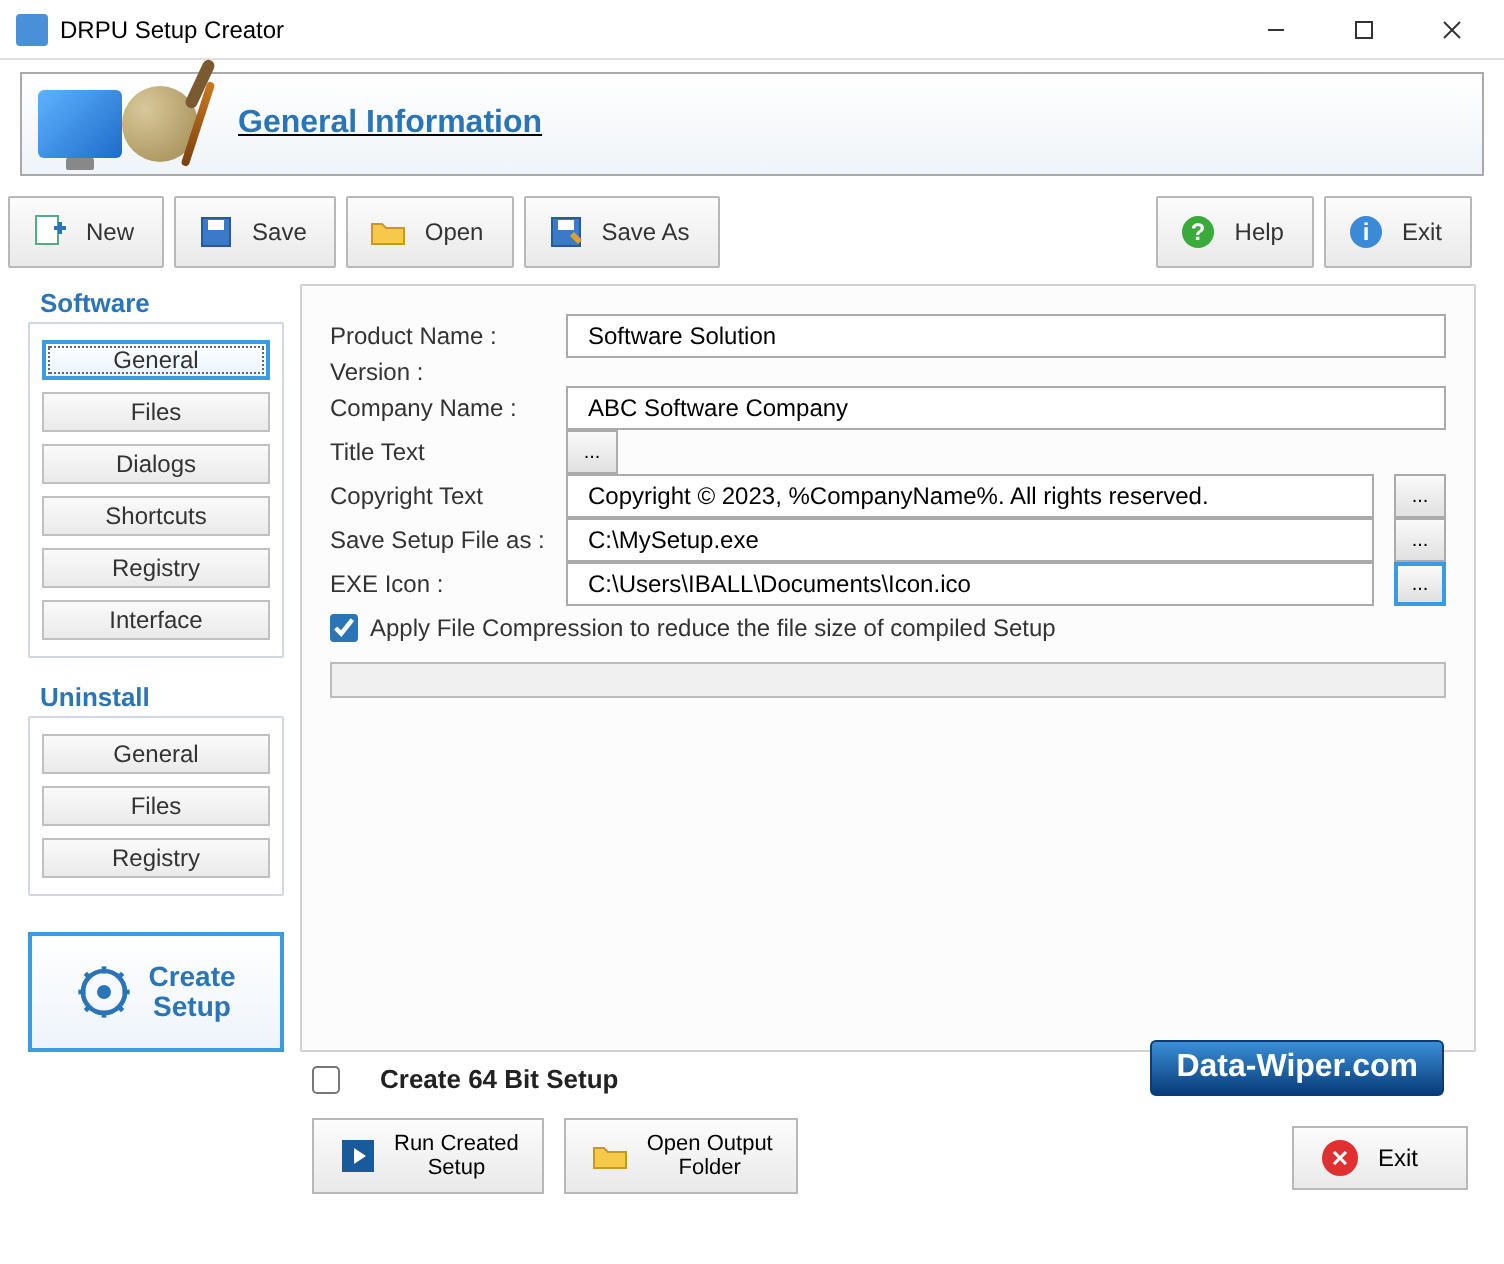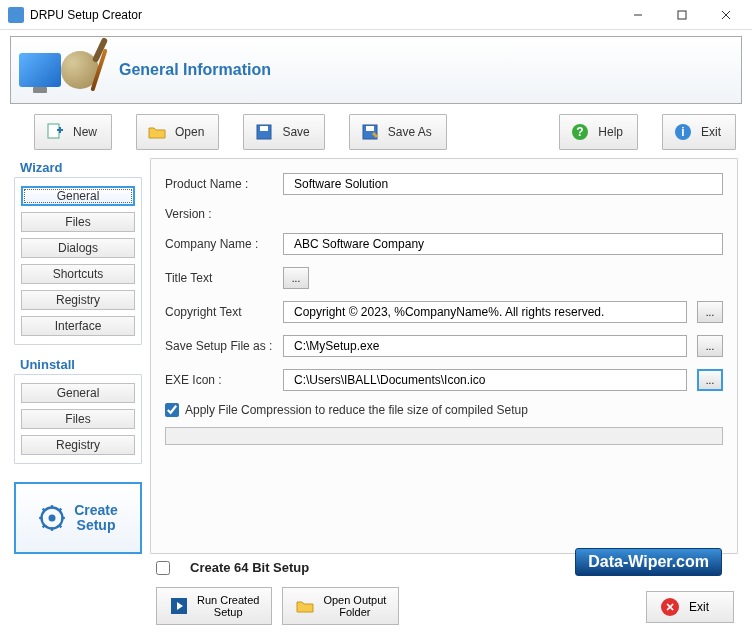--- a/index.html
+++ b/index.html
@@ -6,50 +6,50 @@
 body { background: #fff; width: 752px; height: 632px; overflow: hidden; font-size: 12px; }
 
 
 .titlebar { height: 30px; background: #fff; border-bottom: 1px solid #e0e0e0; display: flex; align-items: center; padding: 0 4px 0 8px; }
 .titlebar .icon { width: 16px; height: 16px; background: #4a90d9; border-radius: 2px; margin-right: 6px; }
 .titlebar .title { flex: 1; font-size: 12px; color: #000; }
 .titlebar .winbtn { width: 44px; height: 28px; display: flex; align-items: center; justify-content: center; cursor: pointer; }
 .titlebar .winbtn svg { width: 10px; height: 10px; }
 
 
-.banner { height: 68px; margin: 6px 10px 4px 10px; border: 1px solid #aaa; display: flex; align-items: center; position: relative; background: linear-gradient(180deg,#fff 0%,#f0f4f8 100%); }
+.banner { height: 52px; margin: 6px 10px 4px 10px; border: 1px solid #aaa; display: flex; align-items: center; position: relative; background: linear-gradient(180deg,#fff 0%,#f0f4f8 100%); text-decoration: underline; }
 .banner .art { display:flex; align-items:center; gap:4px; padding-left:8px; }
 .banner .monitor { width:42px; height:34px; background:linear-gradient(135deg,#5eb3ff,#1e6bc8); border-radius:3px; position:relative; }
 .banner .monitor::after{content:""; position:absolute; bottom:-6px; left:14px; width:14px; height:6px; background:#888; border-radius:1px;}
 .banner .stamp { width:38px; height:38px; background:radial-gradient(circle at 30% 30%,#d8c89a,#a08850); border-radius:50%; position:relative; margin-left:-4px; }
 .banner .stamp::after{content:""; position:absolute; top:-14px; right:-4px; width:6px; height:26px; background:#7a5a30; transform:rotate(25deg); border-radius:3px;}
 .banner .pen { width:4px; height:44px; background:linear-gradient(180deg,#c87a20,#7a4010); transform:rotate(18deg); margin-left:-6px; border-radius:2px;}
 .banner h2 { color:#2a74b8; font-size:16px; font-weight:600; margin-left:18px; }
 
 
-.toolbar { display:flex; align-items:center; padding:6px 16px 8px 34px; gap:24px; }
+.toolbar { display:flex; align-items:center; padding:6px 16px 8px 4px; gap:5px; }
 .tbtn { display:flex; align-items:center; gap:8px; height:36px; padding:0 14px 0 10px; border:1px solid #b8b8b8; background:linear-gradient(180deg,#fcfcfc,#e9e9e9); cursor:pointer; font-size:12px; color:#333; border-radius:1px;}
 .tbtn .ic { width:20px; height:20px; display:flex; align-items:center; justify-content:center; }
 .toolbar .spacer { flex:1; }
 
 
 .main { display:flex; padding:0 14px 0 14px; gap:8px; }
 .sidebar { width:128px; display:flex; flex-direction:column; gap:10px; }
 .sidegroup { }
 .sidegroup .sglabel { color:#2a74b8; font-size:13px; font-weight:600; padding:2px 6px; }
 .sidegroup .sgbox { border:1px solid #cfd8e2; padding:8px 6px; display:flex; flex-direction:column; gap:6px; border-radius:1px;}
 .sidebtn { height:20px; border:1px solid #c0c0c0; background:linear-gradient(180deg,#fafafa,#eaeaea); font-size:12px; color:#333; cursor:pointer; }
 .sidebtn.sel { border:2px solid #3a9be0; outline:1px dotted #666; outline-offset:-4px; background:linear-gradient(180deg,#fff,#eaf3ff);}
-.createbtn { margin-top:8px; height:72px; border:2px solid #3a9be0; display:flex; align-items:center; justify-content:center; gap:8px; background:linear-gradient(180deg,#fff,#eef4fb); cursor:pointer; }
+.createbtn { margin-top:8px; height:60px; border:2px solid #3a9be0; display:flex; align-items:center; justify-content:center; gap:8px; background:linear-gradient(180deg,#fff,#eef4fb); cursor:pointer; }
 .createbtn .gear{ width:28px; height:28px; }
 .createbtn .lbl { color:#2a74b8; font-weight:600; font-size:14px; line-height:1.1; text-align:center;}
 
 
 .panel { flex:1; border:1px solid #d0d0d0; background:#fcfcfc; padding:14px 14px 10px 14px; border-radius:1px;}
-.frow { display:flex; align-items:center; gap:10px; margin-bottom:12px; }
+.frow { display:flex; align-items:center; gap:10px; margin-bottom:0; }
 .flabel { width:108px; font-size:12px; color:#333; }
 .finput { flex:1; height:22px; border:1px solid #aaa; padding:0 10px; font-size:12px; background:#fff; }
 .browse { width:26px; height:22px; border:1px solid #aaa; background:linear-gradient(180deg,#fafafa,#e0e0e0); font-size:10px; cursor:pointer; display:flex; align-items:center; justify-content:center;}
 .browse.sel { border:2px solid #3a9be0; }
 .chkrow { display:flex; align-items:center; gap:6px; margin-top:4px; font-size:12px; color:#333;}
 .chkrow input { width:14px; height:14px; accent-color:#2a74b8;}
 .progressbar { height:18px; border:1px solid #bbb; background:#f0f0f0; margin-top:10px; }
 
 
 .bottom { display:flex; align-items:center; padding:6px 14px 10px 156px; gap:10px; position:relative;}
@@ -107,33 +107,33 @@
         <svg viewBox="0 0 20 20">
           <rect x="3" y="2" width="11" height="14" fill="#fff" stroke="#5a8"></rect>
           <path d="M12 8h6M15 5v6" stroke="#2a74b8" stroke-width="2"></path>
         </svg>
       </span>
     <span>New</span>
   </button>
   <button class="tbtn">
     <span class="ic">
         <svg viewBox="0 0 20 20">
-          <path d="M2 6h5l2 2h9v8H2z" fill="#f7c94a" stroke="#c89820"></path>
-        </svg>
-      </span>
-    <span>Open</span>
-  </button>
-  <button class="tbtn">
-    <span class="ic">
-        <svg viewBox="0 0 20 20">
           <rect x="3" y="3" width="14" height="14" fill="#3a7ac8" stroke="#285a98"></rect>
           <rect x="6" y="4" width="8" height="5" fill="#fff"></rect>
         </svg>
       </span>
     <span>Save</span>
+  </button>
+  <button class="tbtn">
+    <span class="ic">
+        <svg viewBox="0 0 20 20">
+          <path d="M2 6h5l2 2h9v8H2z" fill="#f7c94a" stroke="#c89820"></path>
+        </svg>
+      </span>
+    <span>Open</span>
   </button>
   <button class="tbtn">
     <span class="ic">
         <svg viewBox="0 0 20 20">
           <rect x="3" y="3" width="14" height="14" fill="#3a7ac8" stroke="#285a98"></rect>
           <rect x="6" y="4" width="8" height="5" fill="#fff"></rect>
           <path d="M14 10l4 4-2 2-4-4z" fill="#e0a030"></path>
         </svg>
       </span>
     <span>Save As</span>
@@ -156,21 +156,21 @@
         </svg>
       </span>
     <span>Exit</span>
   </button>
 </div>
 
 <div class="main">
 
   <div class="sidebar">
     <div class="sidegroup">
-      <div class="sglabel">Wizard</div>
+      <div class="sglabel">Software</div>
       <div class="sgbox">
         <button class="sidebtn sel">General</button>
         <button class="sidebtn">Files</button>
         <button class="sidebtn">Dialogs</button>
         <button class="sidebtn">Shortcuts</button>
         <button class="sidebtn">Registry</button>
         <button class="sidebtn">Interface</button>
       </div>
     </div>
     <div class="sidegroup">

